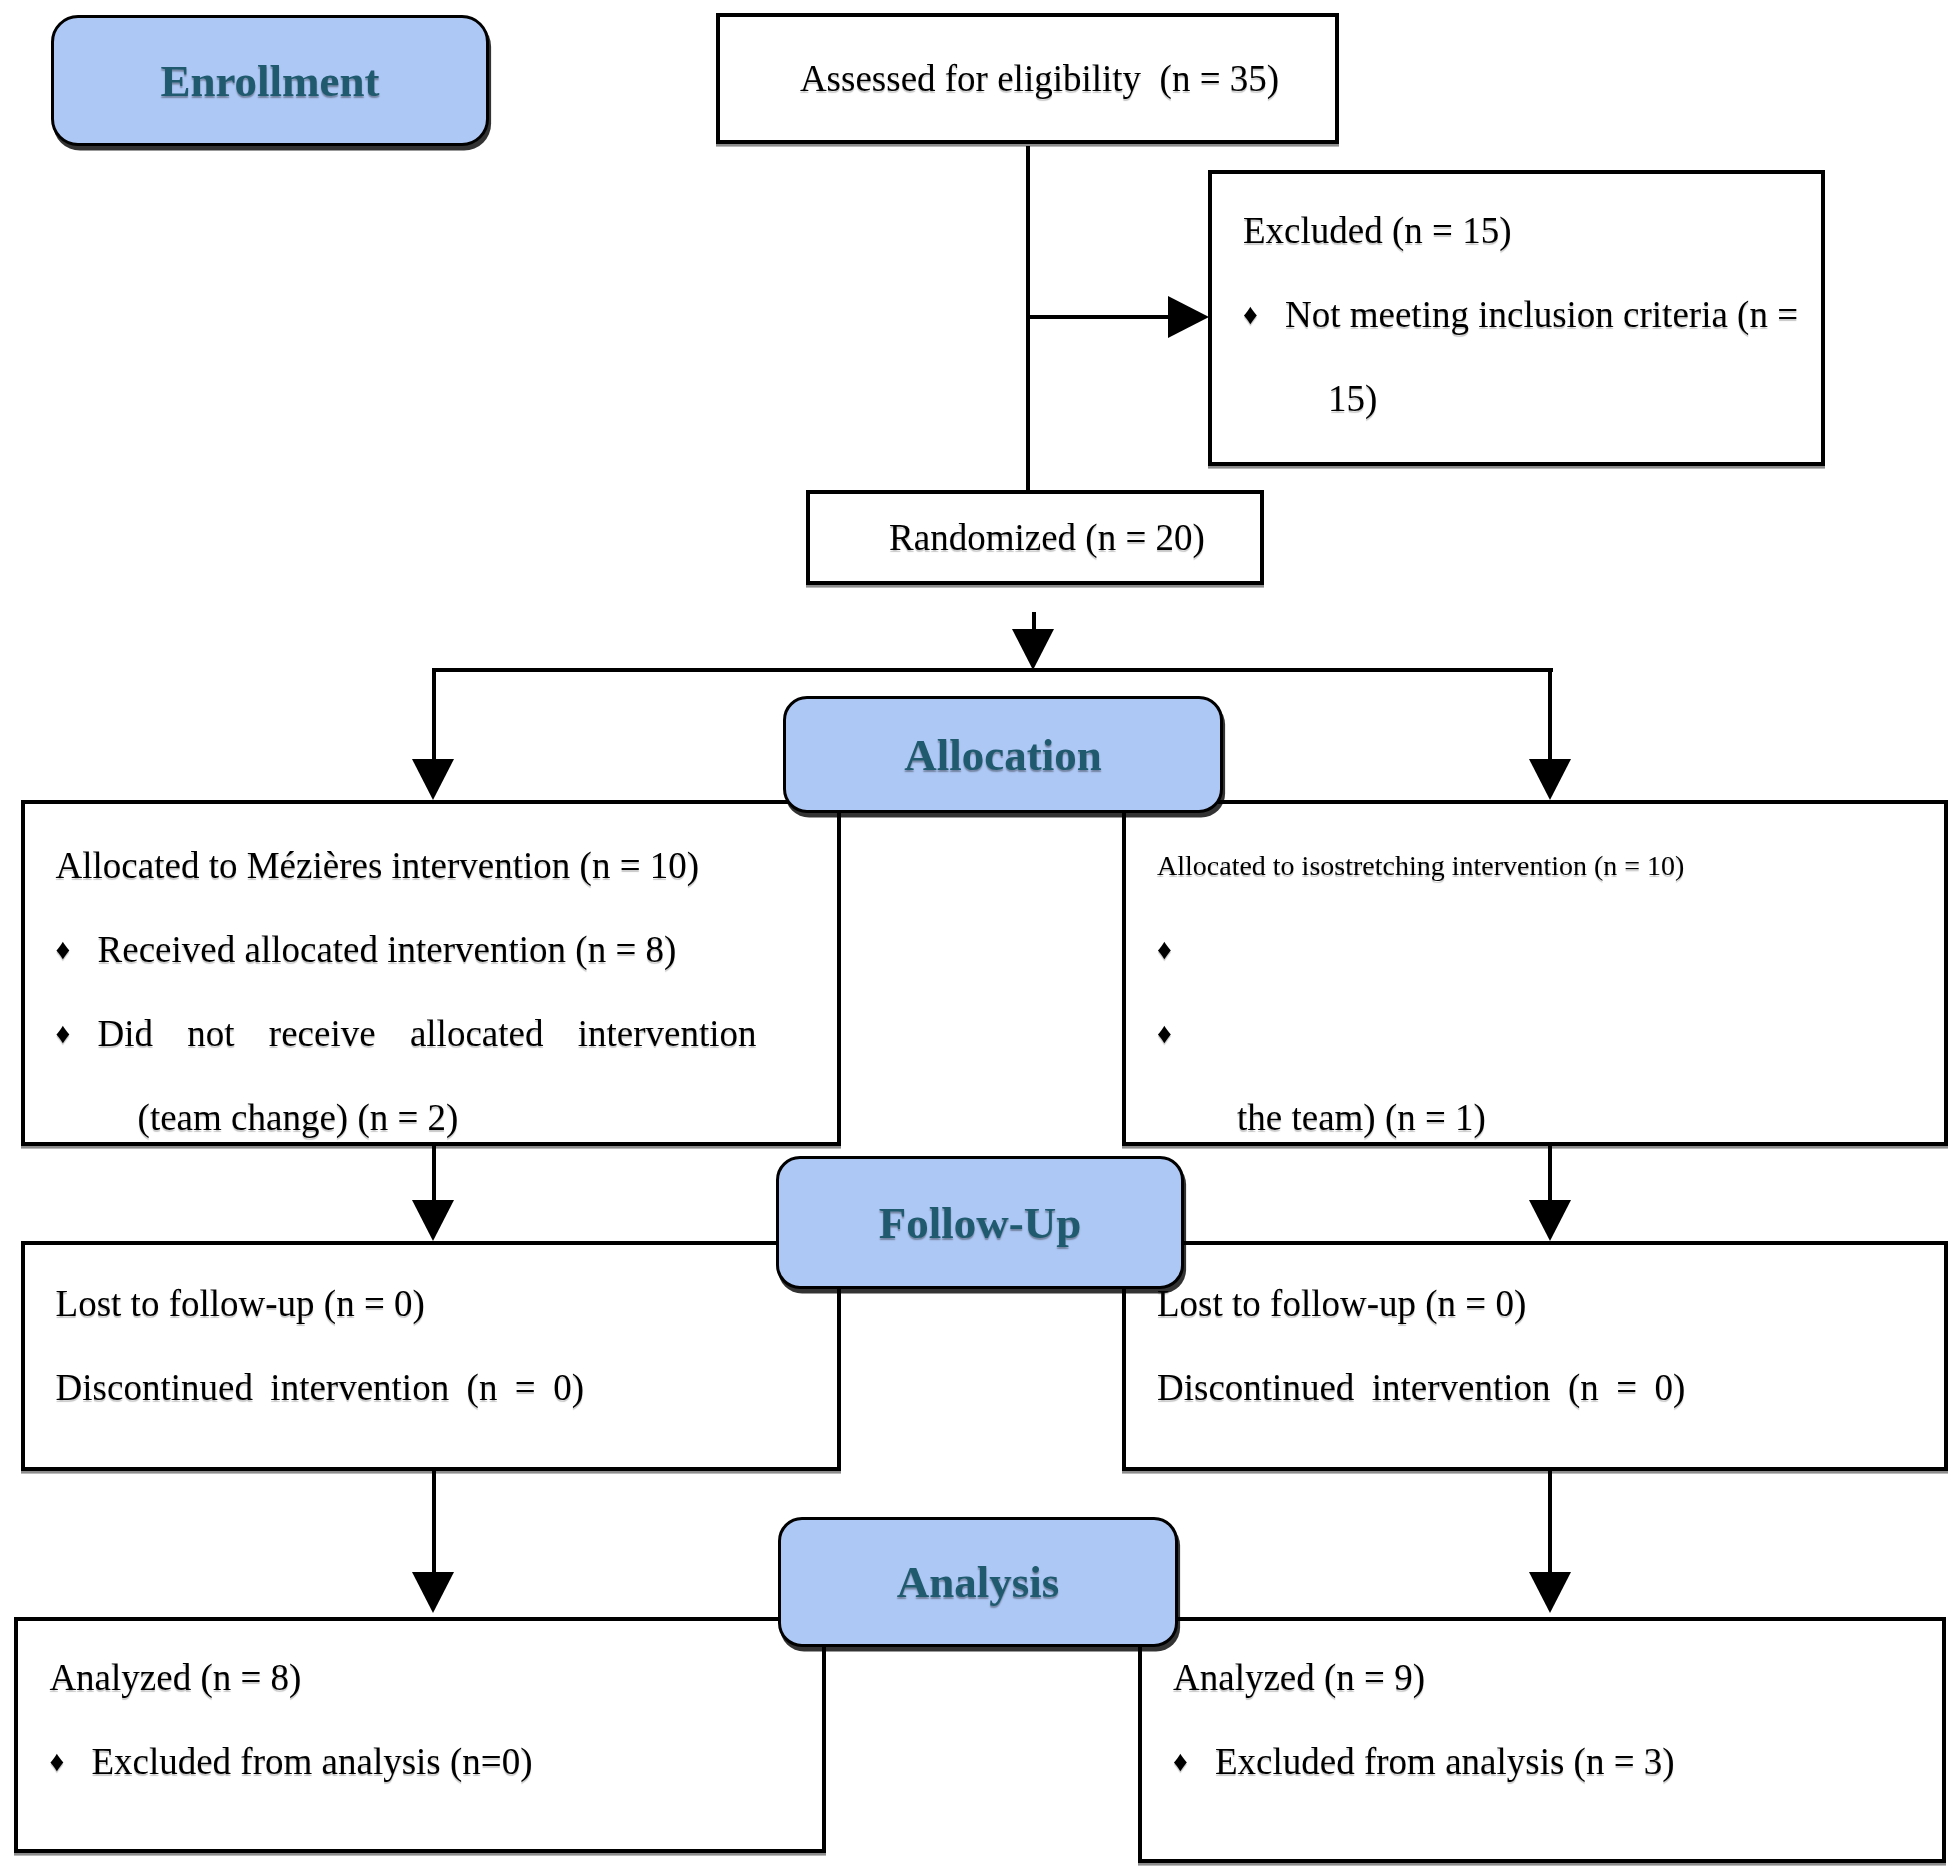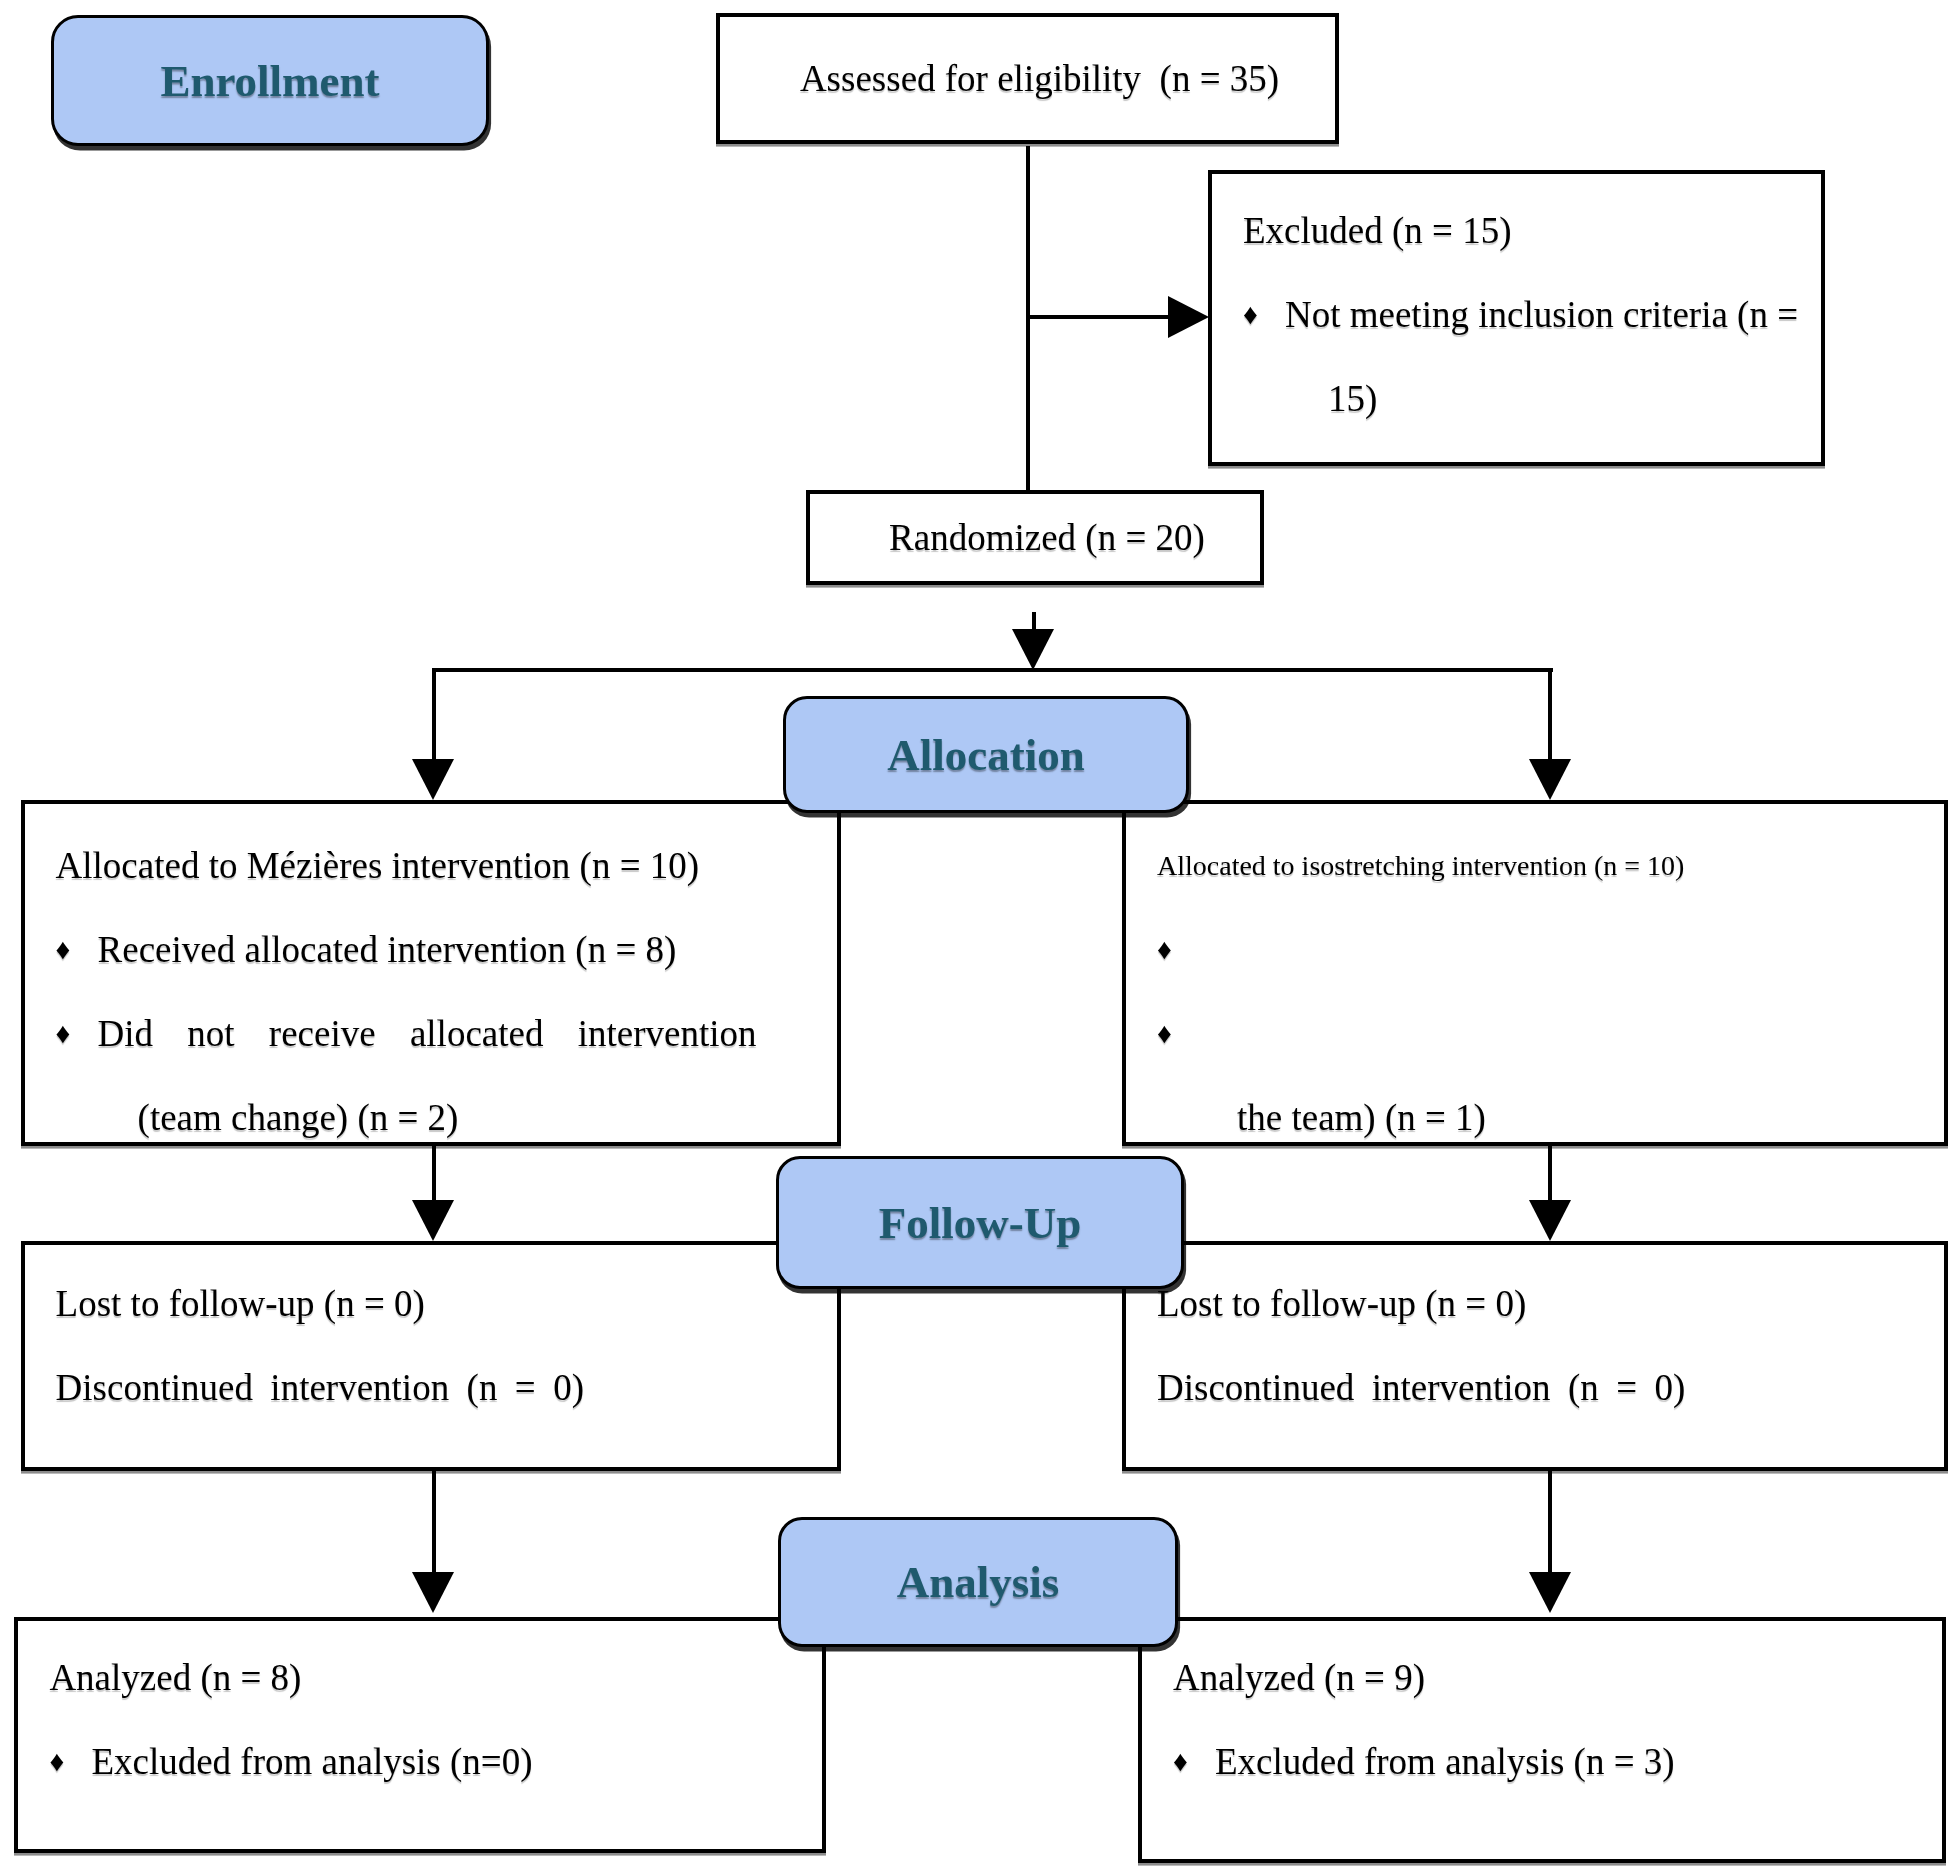--- a/index.html
+++ b/index.html
@@ -166,20 +166,20 @@
   <div class="wbox" style="left:1138px;top:1617px;width:808px;height:246px;padding:35px 13px 0 31px;">
     <div class="bline">Analyzed (n = 9)</div>
     <div class="bline brow">
       <span class="diamond">♦</span>
       <span>Excluded from analysis (n = 3)</span>
     </div>
   </div>
 
   <div class="stage" style="left:51px;top:15.4px;width:438px;height:131px;border-radius:27px;">Enrollment</div>
 
-  <div class="stage" style="left:783px;top:696px;width:406px;height:117px;border-radius:24px;">Allocation</div>
+  <div class="stage" style="left:783px;top:696px;width:440px;height:117px;border-radius:24px;">Allocation</div>
 
   <div class="stage" style="left:776px;top:1156px;width:408px;height:133px;border-radius:24px;">Follow-Up</div>
 
   <div class="stage" style="left:778px;top:1517px;width:400px;height:130px;border-radius:24px;">Analysis</div>
 
 </div>
 
 
 </body></html>

